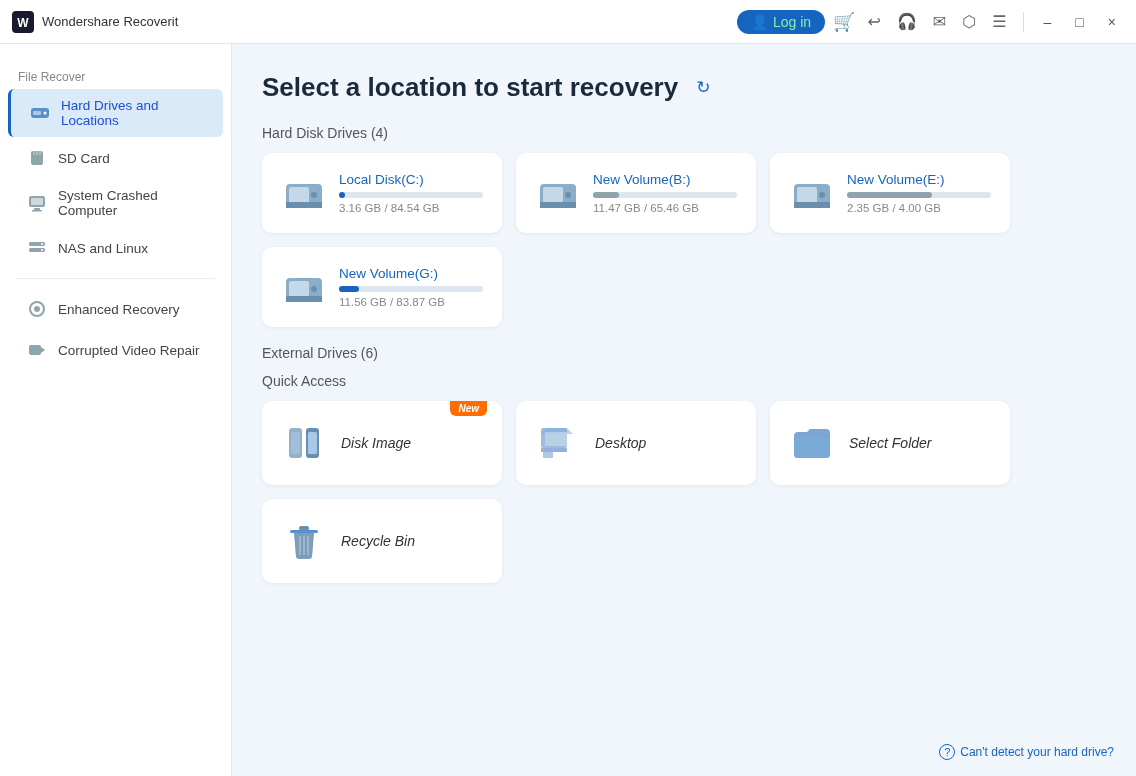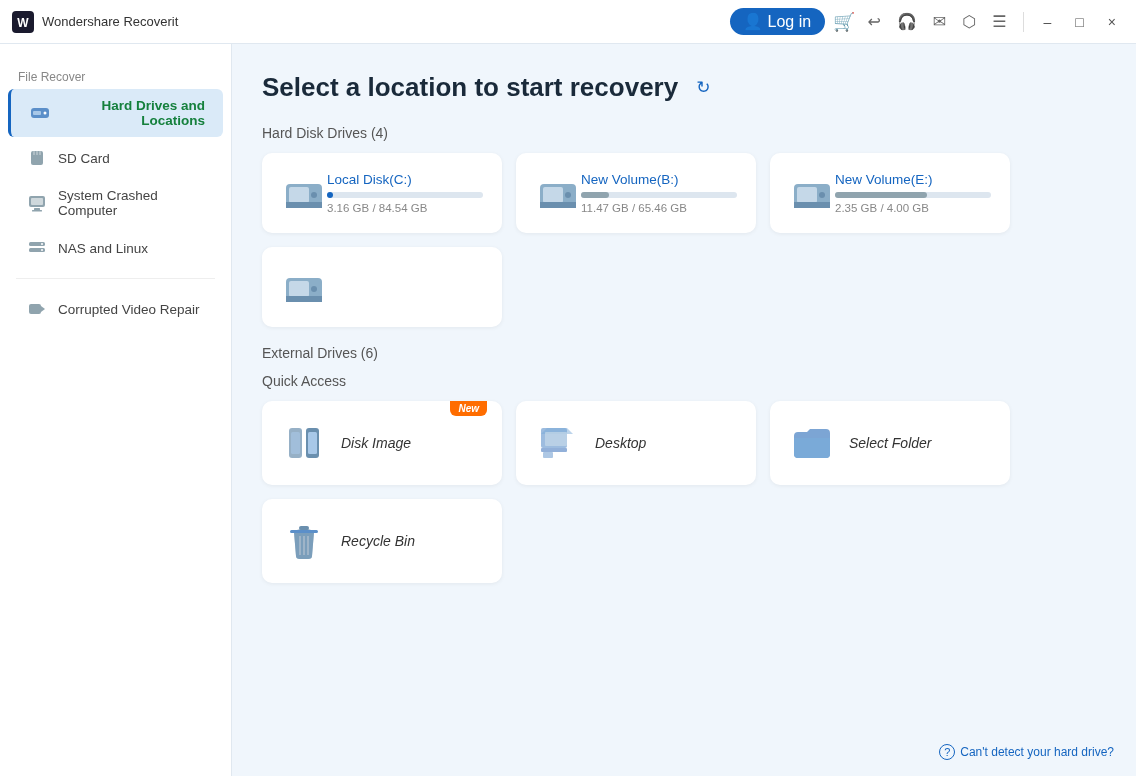--- a/index.html
+++ b/index.html
@@ -9,22 +9,22 @@
     .titlebar {
       display: flex; align-items: center; justify-content: space-between;
       background: #fff; height: 44px; padding: 0 12px;
       border-bottom: 1px solid #e0e8f0; flex-shrink: 0;
     }
     .titlebar-left { display: flex; align-items: center; gap: 8px; }
     .titlebar-logo { width: 22px; height: 22px; }
     .titlebar-title { font-size: 13px; color: #333; font-weight: 400; }
     .titlebar-right { display: flex; align-items: center; gap: 8px; }
     .btn-login {
-      background: #1565c0; color: #ffffff; border: none; border-radius: 14px;
-      padding: 4px 14px; font-size: 16px; cursor: pointer; display: flex; align-items: center; gap: 4px;
+      background: #1565c0; color: #86efac; border: none; border-radius: 14px;
+      padding: 4px 14px; font-size: 14px; cursor: pointer; display: flex; align-items: center; gap: 4px;
     }
     .cart-btn { background: none; border: none; cursor: pointer; color: #f57c00; font-size: 18px; }
     .titlebar-icon-btn { background: none; border: none; cursor: pointer; color: #666; font-size: 16px; padding: 2px 4px; }
     .win-control { background: none; border: none; cursor: pointer; font-size: 14px; color: #555; padding: 0 8px; height: 44px; }
     .win-divider { width: 1px; height: 20px; background: #ddd; margin: 0 4px; }
 
     
     .app-body { display: flex; flex: 1; overflow: hidden; }
 
     
@@ -33,41 +33,41 @@
       padding: 18px 0; border-right: 1px solid #e0e8f0; overflow-y: auto;
     }
     .sidebar-section-label {
       font-size: 12px; color: #888; padding: 8px 18px 4px 18px; font-weight: 500;
     }
     .sidebar-item {
       display: flex; align-items: center; gap: 10px;
       padding: 9px 18px; cursor: pointer; font-size: 13.5px; color: #444;
       border-radius: 6px; margin: 1px 8px;
     }
-    .sidebar-item.active { background: #daeaf8; color: #15803d; font-weight: 700; border-left: 3px solid #1565c0; text-align: right; }
+    .sidebar-item.active { background: #daeaf8; color: #1d4ed8; font-weight: 400; border-left: 3px solid #1565c0; }
     .sidebar-item-icon { width: 22px; height: 22px; flex-shrink: 0; }
     .sidebar-sep { height: 1px; background: #eee; margin: 10px 16px; }
 
     
     .main-content { flex: 1; padding: 28px 30px 18px 30px; overflow-y: auto; }
     .main-header { display: flex; align-items: center; gap: 18px; margin-bottom: 22px; }
     .main-title { font-size: 26px; font-weight: 700; color: #1a2a3a; }
     .refresh-icon { color: #1565c0; font-size: 17px; cursor: pointer; }
 
     
     .section-label { font-size: 14px; color: #555; margin-bottom: 12px; font-weight: 500; }
 
     
     .cards-grid { display: flex; flex-wrap: wrap; gap: 14px; margin-bottom: 18px; }
     .drive-card {
       background: #fff; border-radius: 10px; padding: 16px 18px;
       width: 240px; cursor: pointer; border: 1.5px solid transparent;
       box-shadow: 0 1px 4px rgba(0,0,0,0.06);
     }
-    .drive-card-inner { display: flex; align-items: center; gap: 0; }
+    .drive-card-inner { display: flex; align-items: center; gap: 12px; }
     .drive-icon { width: 46px; height: 46px; flex-shrink: 0; }
     .drive-info { flex: 1; }
     .drive-name { font-size: 13.5px; color: #1565c0; font-weight: 500; margin-bottom: 5px; }
     .drive-bar-bg { background: #dde6ef; border-radius: 3px; height: 6px; margin-bottom: 4px; }
     .drive-bar { height: 6px; border-radius: 3px; }
     .drive-size { font-size: 11.5px; color: #888; }
 
     
     .qa-card {
       background: #fff; border-radius: 10px; padding: 18px 18px;
@@ -160,20 +160,27 @@
         <rect x="3" y="11" width="16" height="4" rx="1.5" fill="#90a4ae"></rect>
         <circle cx="16" cy="7" r="1" fill="#fff"></circle>
         <circle cx="16" cy="13" r="1" fill="#fff"></circle>
       </svg>
       <span>NAS and Linux</span>
     </div>
 
     <div class="sidebar-sep"></div>
 
 
+    <div class="sidebar-item">
+      <svg class="sidebar-item-icon" viewBox="0 0 22 22">
+        <circle cx="11" cy="11" r="7" fill="none" stroke="#90a4ae" stroke-width="2"></circle>
+        <circle cx="11" cy="11" r="3" fill="#90a4ae"></circle>
+      </svg>
+      <span>Enhanced Recovery</span>
+    </div>
 
     <div class="sidebar-item">
       <svg class="sidebar-item-icon" viewBox="0 0 22 22">
         <rect x="3" y="6" width="12" height="10" rx="2" fill="#90a4ae"></rect>
         <polygon points="19,11 15,8 15,14" fill="#90a4ae"></polygon>
       </svg>
       <span>Corrupted Video Repair</span>
     </div>
   </div>
 
@@ -242,20 +249,27 @@
       </div>
 
       <div class="drive-card">
         <div class="drive-card-inner">
           <svg class="drive-icon" viewBox="0 0 46 46">
             <rect x="5" y="14" width="36" height="22" rx="4" fill="#8baec8"></rect>
             <rect x="8" y="17" width="20" height="16" rx="2" fill="#c5d8e8"></rect>
             <circle cx="33" cy="25" r="3" fill="#6a8fae"></circle>
             <rect x="5" y="32" width="36" height="6" rx="0 0 4 4" fill="#6a8fae"></rect>
           </svg>
+          <div class="drive-info">
+            <div class="drive-name">New Volume(G:)</div>
+            <div class="drive-bar-bg">
+              <div class="drive-bar" style="width:14%;background:#1565c0;"></div>
+            </div>
+            <div class="drive-size">11.56 GB / 83.87 GB</div>
+          </div>
         </div>
       </div>
 
     </div>
 
     <div class="section-label">External Drives (6)</div>
 
     <div class="section-label" style="margin-top:10px;">Quick Access</div>
     <div class="cards-grid">
 

